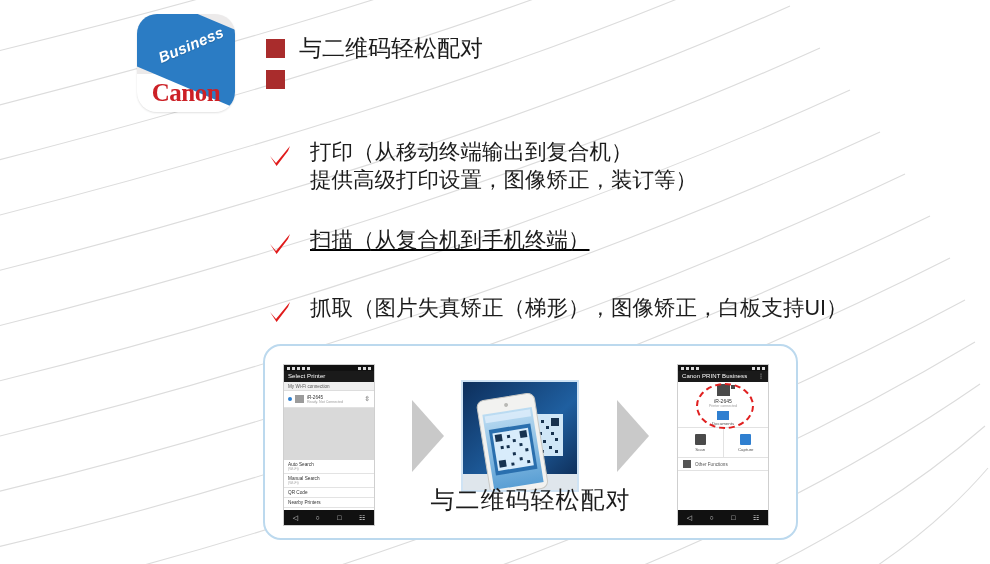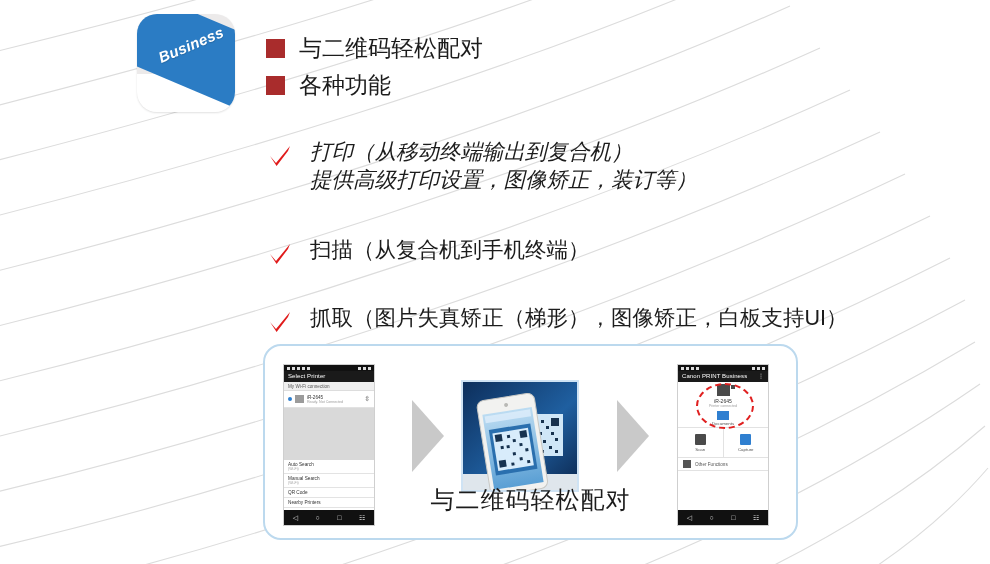--- a/index.html
+++ b/index.html
@@ -303,52 +303,52 @@
     <div class="icon-white-base"></div>
     <div class="icon-printer">
       <div class="pr-top"></div>
       <div class="pr-mid"></div>
       <div class="pr-strip"></div>
       <div class="pr-body"></div>
       <div class="pr-tray"></div>
     </div>
     <div class="icon-blue-wedge"></div>
     <div class="icon-business-text">Business</div>
+    <div class="icon-canon-word">Canon</div>
   </div>
 
   <div class="headline-row" style="left:266px; top:33px;">
     <span class="sq-bullet"></span>
     <span class="headline-text">与二维码轻松配对</span>
   </div>
 
   <div class="headline-row" style="left:266px; top:70px;">
     <span class="sq-bullet"></span>
-    <span class="headline-text">各种功能</span>
-  </div>
-
-  <div class="check-row" style="left:268px; top:138px;font-style:italic;">
+  </div>
+
+  <div class="check-row" style="left:268px; top:138px;">
     <svg class="check-mark" viewBox="0 0 24 24">
       <path d="M2 12 L8 19 L22 2 L20 7 L8.6 22 Z" fill="#e01b1b"></path>
     </svg>
     <span class="check-lines">
       <span>打印（从移动终端输出到复合机）</span>
       <span class="l2">提供高级打印设置，图像矫正，装订等）</span>
     </span>
   </div>
 
-  <div class="check-row" style="left:268px; top:236px;">
+  <div class="check-row" style="left:268px; top:226px;text-decoration:underline;">
     <svg class="check-mark" viewBox="0 0 24 24">
       <path d="M2 12 L8 19 L22 2 L20 7 L8.6 22 Z" fill="#e01b1b"></path>
     </svg>
     <span class="check-lines">
       <span>扫描（从复合机到手机终端）</span>
     </span>
   </div>
 
-  <div class="check-row" style="left:268px; top:304px;">
+  <div class="check-row" style="left:268px; top:294px;">
     <svg class="check-mark" viewBox="0 0 24 24">
       <path d="M2 12 L8 19 L22 2 L20 7 L8.6 22 Z" fill="#e01b1b"></path>
     </svg>
     <span class="check-lines">
       <span>抓取（图片失真矫正（梯形），图像矫正，白板支持UI）</span>
     </span>
   </div>
 
   <div id="flow-panel">
 

